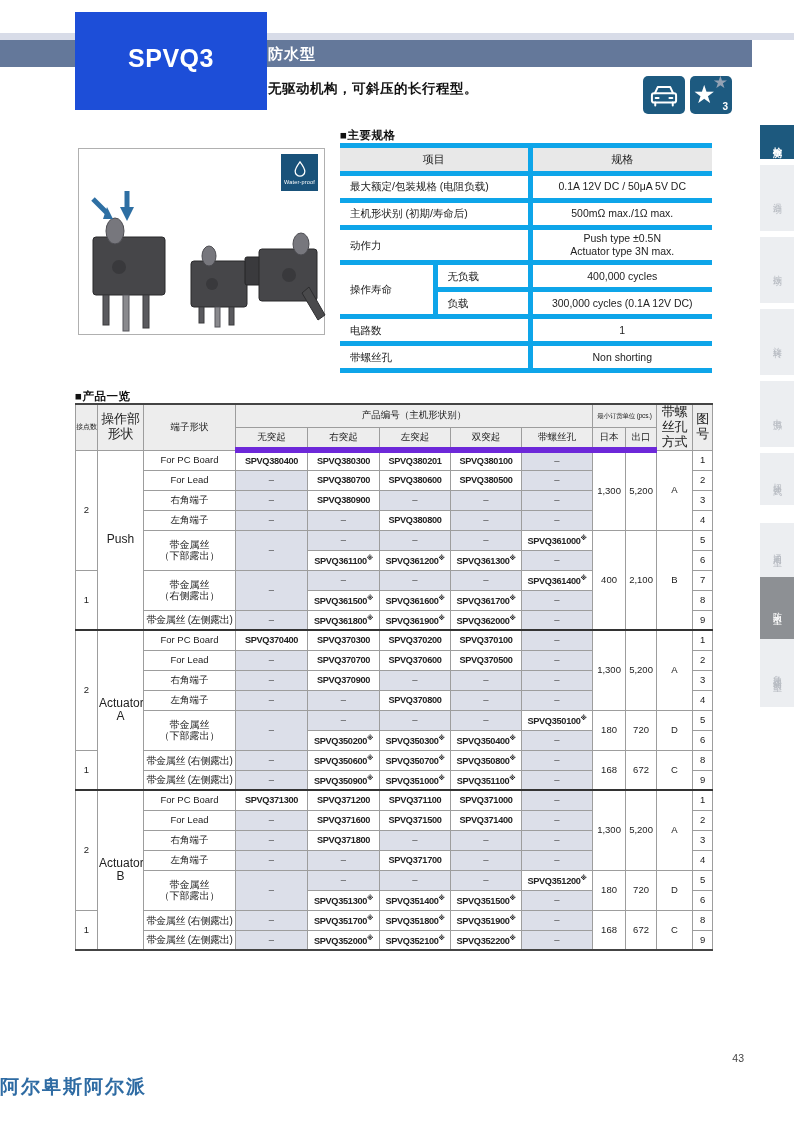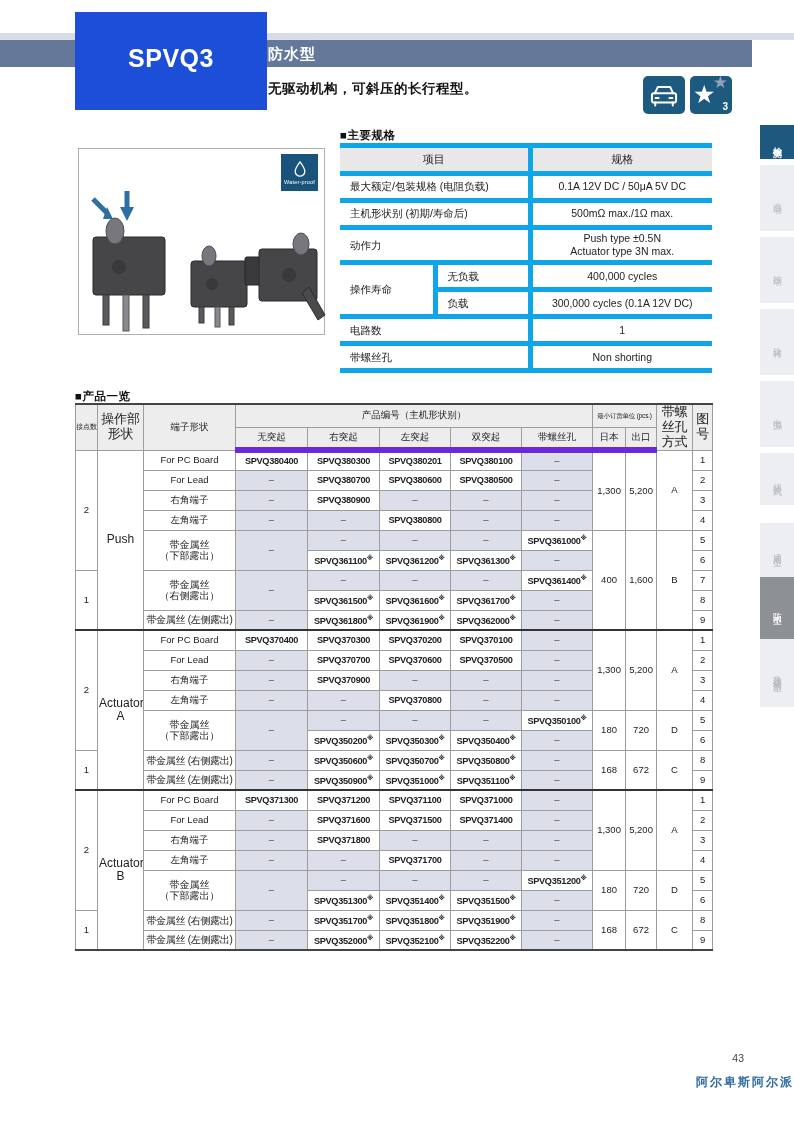--- a/index.html
+++ b/index.html
@@ -68,21 +68,21 @@
   .g1 .tab:nth-child(1){height:34px}
   .g1 .tab:nth-child(2),.g1 .tab:nth-child(3),.g1 .tab:nth-child(4),.g1 .tab:nth-child(5){height:66px}
   .g1 .tab:nth-child(6){height:52px}
   .g2{margin-top:18px}
   .g2 .tab{margin-bottom:0}
   .g2 .tab:nth-child(1){height:54px}
   .g2 .tab:nth-child(2){height:62px}
   .g2 .tab:nth-child(3){height:68px}
 
   
-  .footer-logo{position:absolute;left:0;right:0;top:1074px;text-align:right;font-size:12px;font-weight:bold;color:#2e6ba3;letter-spacing:2px}
+  .footer-logo{position:absolute;left:0;right:0;top:1074px;text-align:left;font-size:19px;font-weight:bold;color:#2e6ba3;letter-spacing:2px}
   .page-num{position:absolute;right:50px;top:1052px;font-size:10.5px;color:#444}
 </style>
 </head>
 <body>
 
 <div class="page">
 
   <div class="top-strip"></div>
 
   <div class="cat-bar">
@@ -278,21 +278,21 @@
         </tr>
         <tr>
           <td rowspan="2" class="term two">带金属丝
 （下部露出）</td>
           <td rowspan="2" class="sh">–</td>
           <td class="sh">–</td>
           <td class="sh">–</td>
           <td class="sh">–</td>
           <td class="pn">SPVQ361000<sup class="mk">※</sup></td>
           <td rowspan="5" class="cnt">400</td>
-          <td rowspan="5" class="cnt">1,600</td>
+          <td rowspan="5" class="cnt">2,100</td>
           <td rowspan="5" class="cnt">B</td>
           <td class="cnt">5</td>
         </tr>
         <tr>
           <td class="pn">SPVQ361100<sup class="mk">※</sup></td>
           <td class="pn">SPVQ361200<sup class="mk">※</sup></td>
           <td class="pn">SPVQ361300<sup class="mk">※</sup></td>
           <td class="sh">–</td>
           <td class="cnt">6</td>
         </tr>

